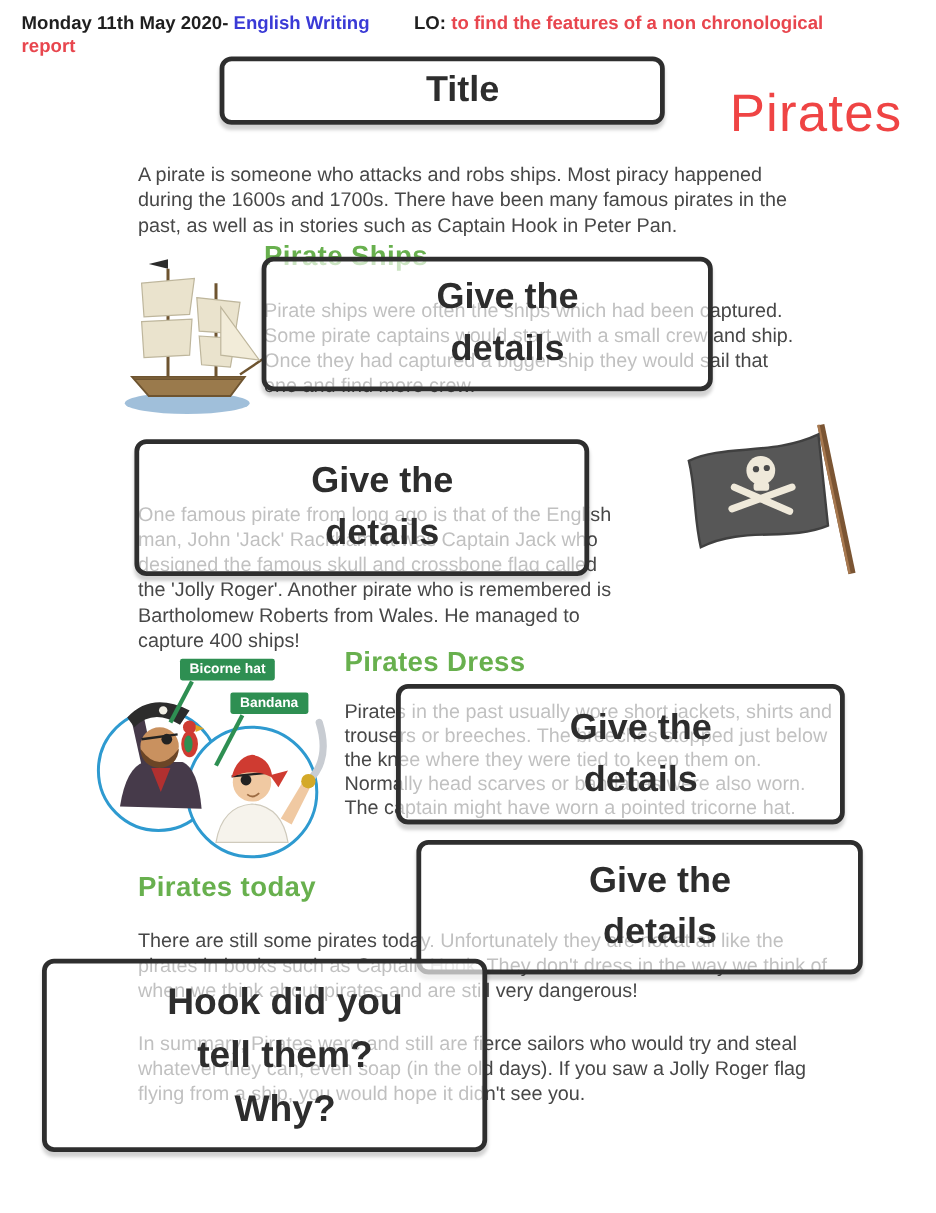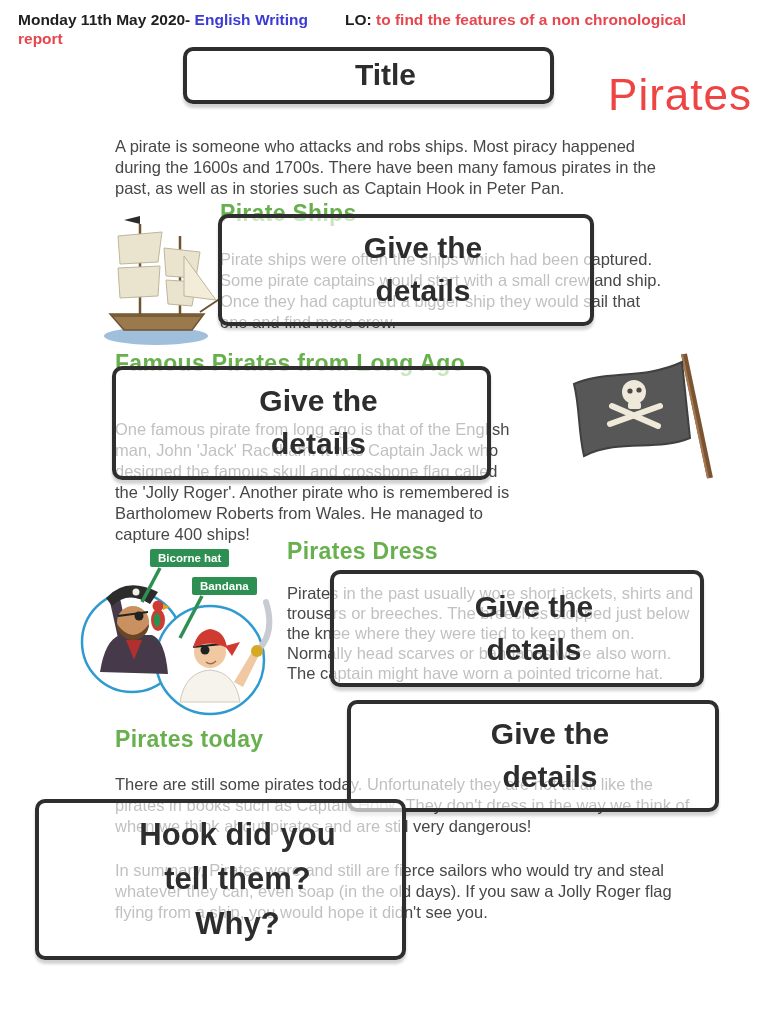--- a/index.html
+++ b/index.html
@@ -87,21 +87,20 @@
     <polygon points="30,56 72,54 70,84 32,86" fill="#eae3cd" stroke="#beb69c"></polygon>
     <polygon points="76,36 112,40 108,66 78,64" fill="#eae3cd" stroke="#beb69c"></polygon>
     <polygon points="78,68 108,70 104,94 80,92" fill="#eae3cd" stroke="#beb69c"></polygon>
     <polygon points="96,44 128,88 96,84" fill="#f2ecd9" stroke="#beb69c"></polygon>
     <polygon points="52,12 36,8 52,4" fill="#2b2b2b"></polygon>
   </svg>
 
   <div class="heading h-ships">Pirate Ships</div>
   <p class="body-text p-ships">Pirate ships were often the ships which had been captured. Some pirate captains would start with a small crew and ship.  Once they had captured a bigger ship they would sail that one and find more crew.</p>
 
-  <div class="heading h-famous">Famous Pirates from Long Ago</div>
   <p class="body-text p-famous">One famous pirate from long ago is that of the English man, John 'Jack' Rackham.  It was Captain Jack who designed the famous skull and crossbone flag called the 'Jolly Roger'. Another pirate who is remembered is Bartholomew Roberts from Wales.  He managed to capture 400 ships!</p>
 
   <svg class="img flag-img" width="168" height="145" viewBox="0 0 168 145">
     <line x1="126" y1="8" x2="152" y2="132" stroke="#7b5533" stroke-width="6"></line>
     <line x1="124" y1="8" x2="150" y2="132" stroke="#a87950" stroke-width="2"></line>
     <path d="M16,38 C46,24 86,34 124,16 L132,92 C98,106 62,92 26,110 C20,84 22,62 16,38 Z" fill="#575757" stroke="#404040" stroke-width="2"></path>
     <circle cx="76" cy="46" r="12" fill="#efe9da"></circle>
     <rect x="70" y="56" width="13" height="7" rx="2.5" fill="#efe9da"></rect>
     <circle cx="72" cy="45" r="2.6" fill="#4a4a4a"></circle>
     <circle cx="81" cy="44" r="2.6" fill="#4a4a4a"></circle>

